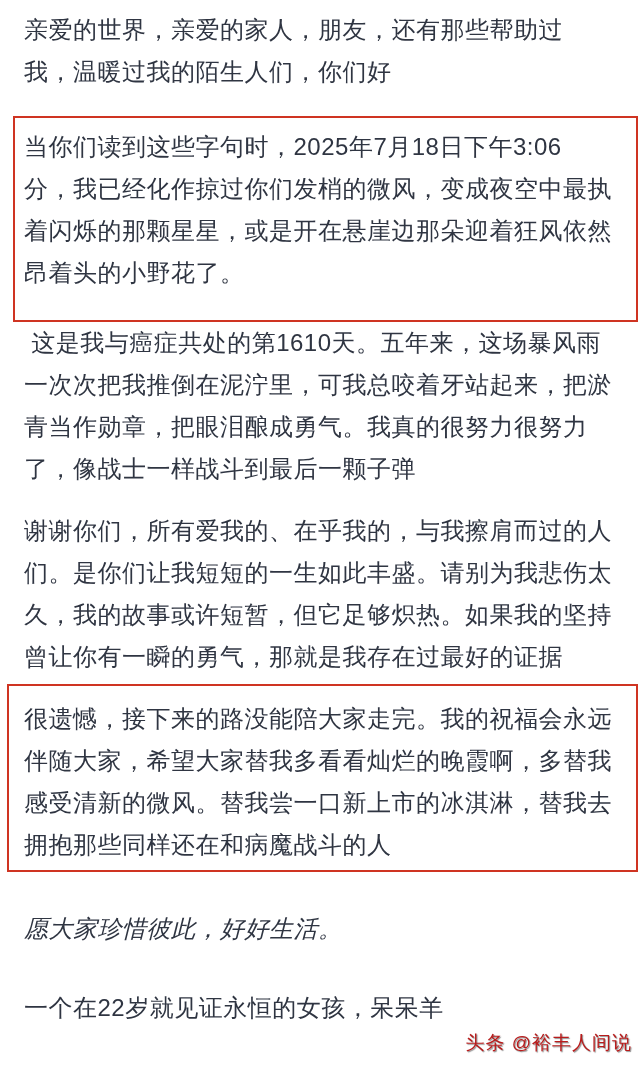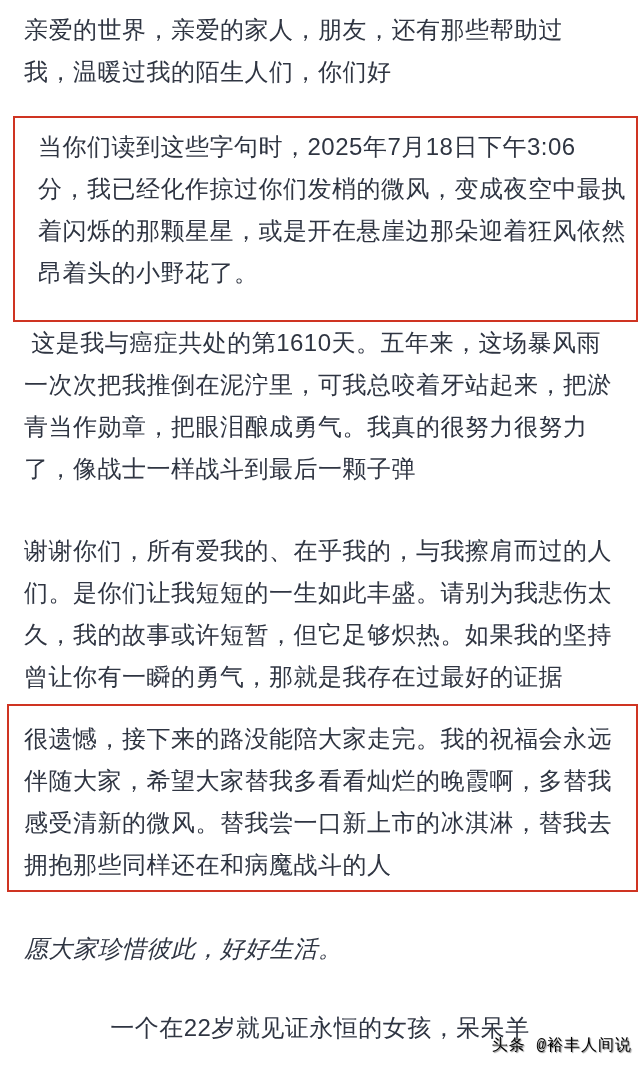--- a/index.html
+++ b/index.html
@@ -27,40 +27,39 @@
     margin: 0;
     white-space: pre-wrap;
     word-break: break-all;
   }
   .redbox {
     border: 2px solid var(--accent, #cf3422);
     box-sizing: border-box;
   }
   .redbox-1 {
     margin: 23px -22px 0 -11px;
-    padding: 8px 8px 26px 23px;
+    padding: 8px 8px 26px 9px;
   }
   .redbox-2 {
     margin: 6px -22px 16px -17px;
     padding: 12px 8px 4px 15px;
   }
   .gap-battle   { }
-  .gap-thanks   { margin-top: 40px; }
+  .gap-thanks   { margin-top: 20px; }
   .gap-closing  { margin-top: 36px; font-style: italic; }
-  .gap-sign     { margin-top: 37px; text-align: center; }
+  .gap-sign     { margin-top: 37px; }
   .watermark {
     position: absolute;
     right: 8px;
     bottom: 10px;
-    font-size: 16px;
+    font-size: 19px;
     letter-spacing: 1px;
-    color: #000000;
+    color: #b91c1c;
     text-shadow: 1px 1px 1px var(--wm, #8e8e8e), -0.5px -0.5px 0 #f7f7f7;
     user-select: none;
-    font-family: Liberation Mono, monospace;
   }
 </style>
 </head>
 <body>
 
 <div class="page" style="--bg: #ffffff; --text: #2f3542; --accent: #cf3422; --wm: #8e8e8e;">
   <div class="article">
 
     <p class="para">亲爱的世界，亲爱的家人，朋友，还有那些帮助过
 我，温暖过我的陌生人们，你们好</p>

